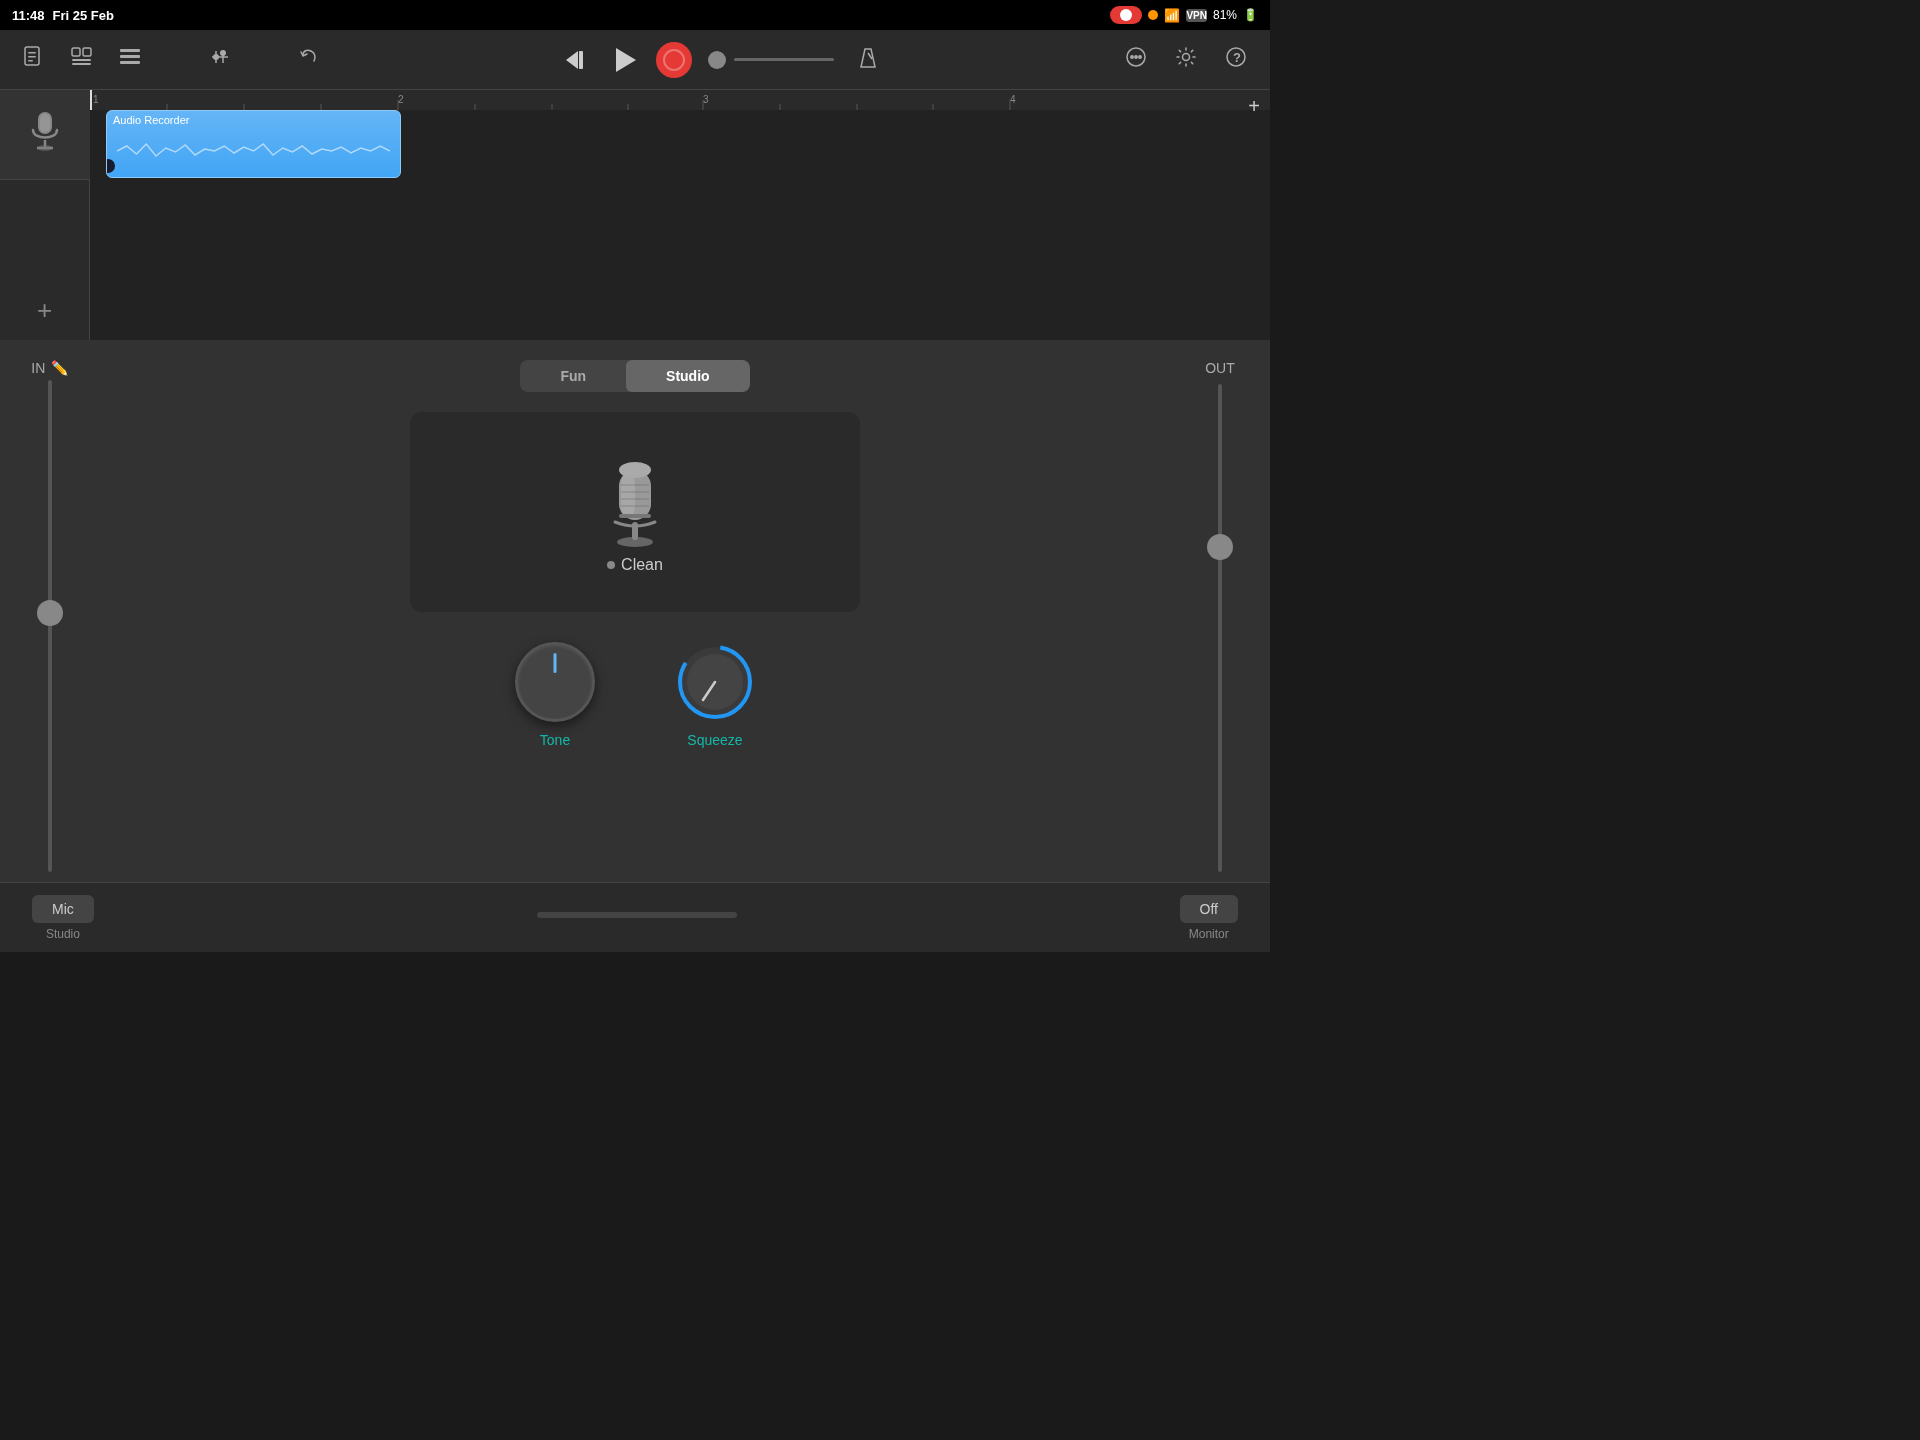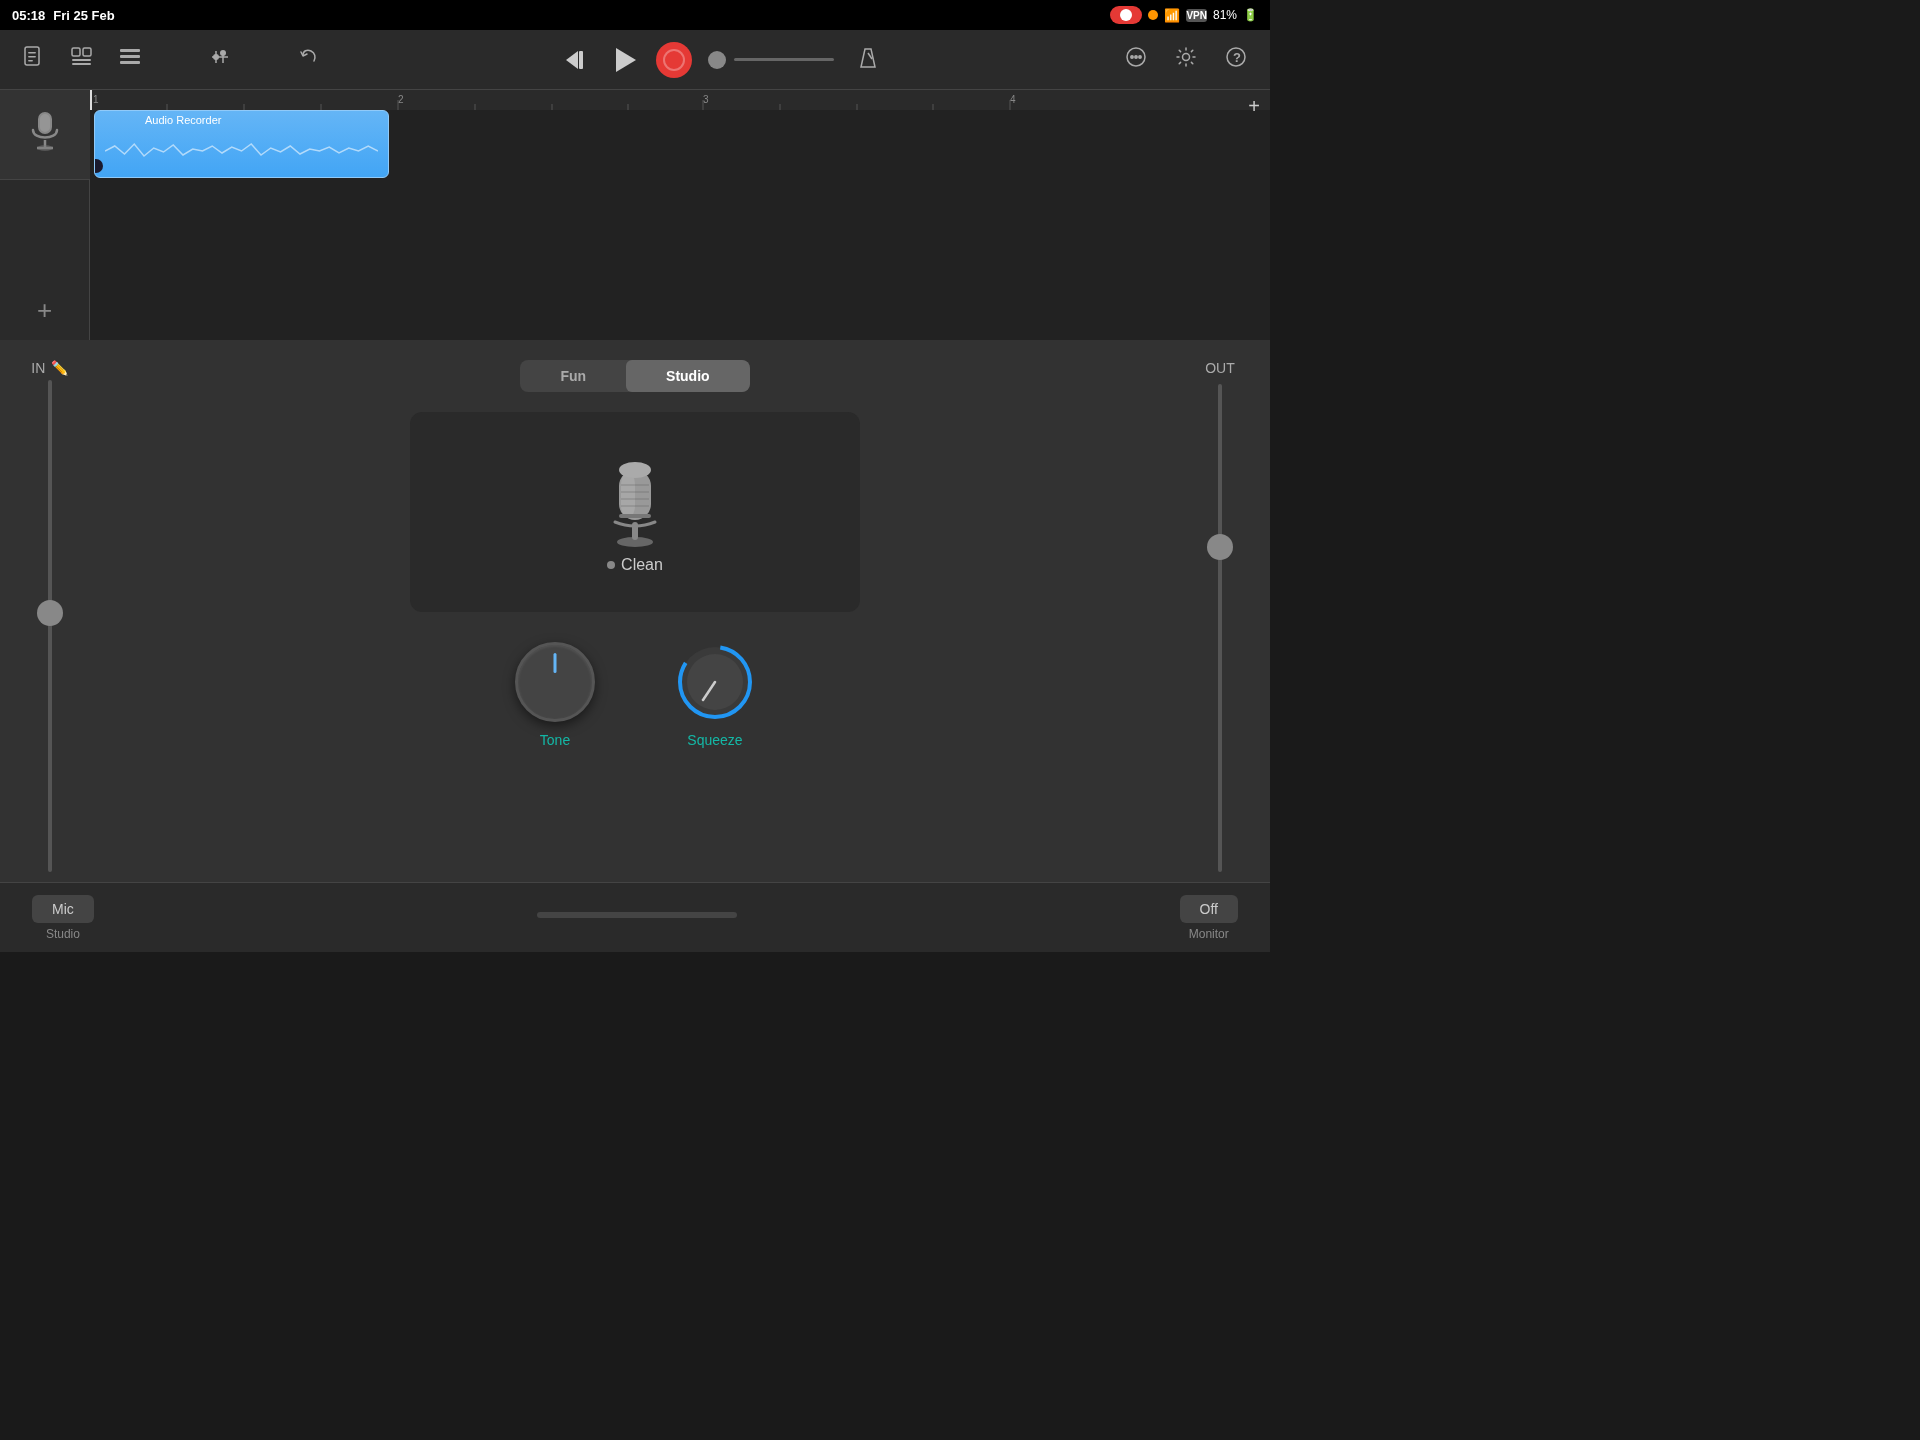--- a/index.html
+++ b/index.html
@@ -500,21 +500,21 @@
       font-size: 10px;
       color: #888;
       bottom: 5px;
     }
   </style>
 </head>
 <body>
 
 <div class="status-bar">
   <div class="status-left">
-    <span>05:18</span>
+    <span>11:48</span>
     <span>Fri 25 Feb</span>
   </div>
   <div class="status-right">
     <div class="status-indicator">
       <div class="status-indicator-inner"></div>
     </div>
     <div class="status-dot-orange"></div>
     <span class="wifi-icon">📶</span>
     <span class="vpn-badge">VPN</span>
     <span>81%</span>
@@ -685,21 +685,21 @@
         </g>
       </svg>
 
       <div style="position:absolute;left:0;top:0;width:2px;height:230px;background:#ddd;z-index:10;"></div>
     </div>
 
     <div class="timeline-add-btn">
       <span>+</span>
     </div>
 
-    <div class="audio-clip" style="top:20px;left:4px;padding-left:44px;">
+    <div class="audio-clip" style="top:20px;left:16px;">
       <div class="audio-clip-title">Audio Recorder</div>
       <div class="audio-clip-waveform">
         <svg class="waveform-svg" viewBox="0 0 280 30" preserveAspectRatio="none">
           <polyline points="0,15 10,10 20,18 30,8 40,20 50,12 60,16 70,9 80,19 90,13 100,15 110,10 120,17 130,11 140,15 150,8 160,19 170,12 180,16 190,10 200,18 210,13 220,15 230,11 240,17 250,12 260,15 270,10 280,15" stroke="rgba(255,255,255,0.8)" stroke-width="1.5" fill="none"></polyline>
         </svg>
         <div class="playhead-dot"></div>
       </div>
     </div>
   </div>
 </div>

